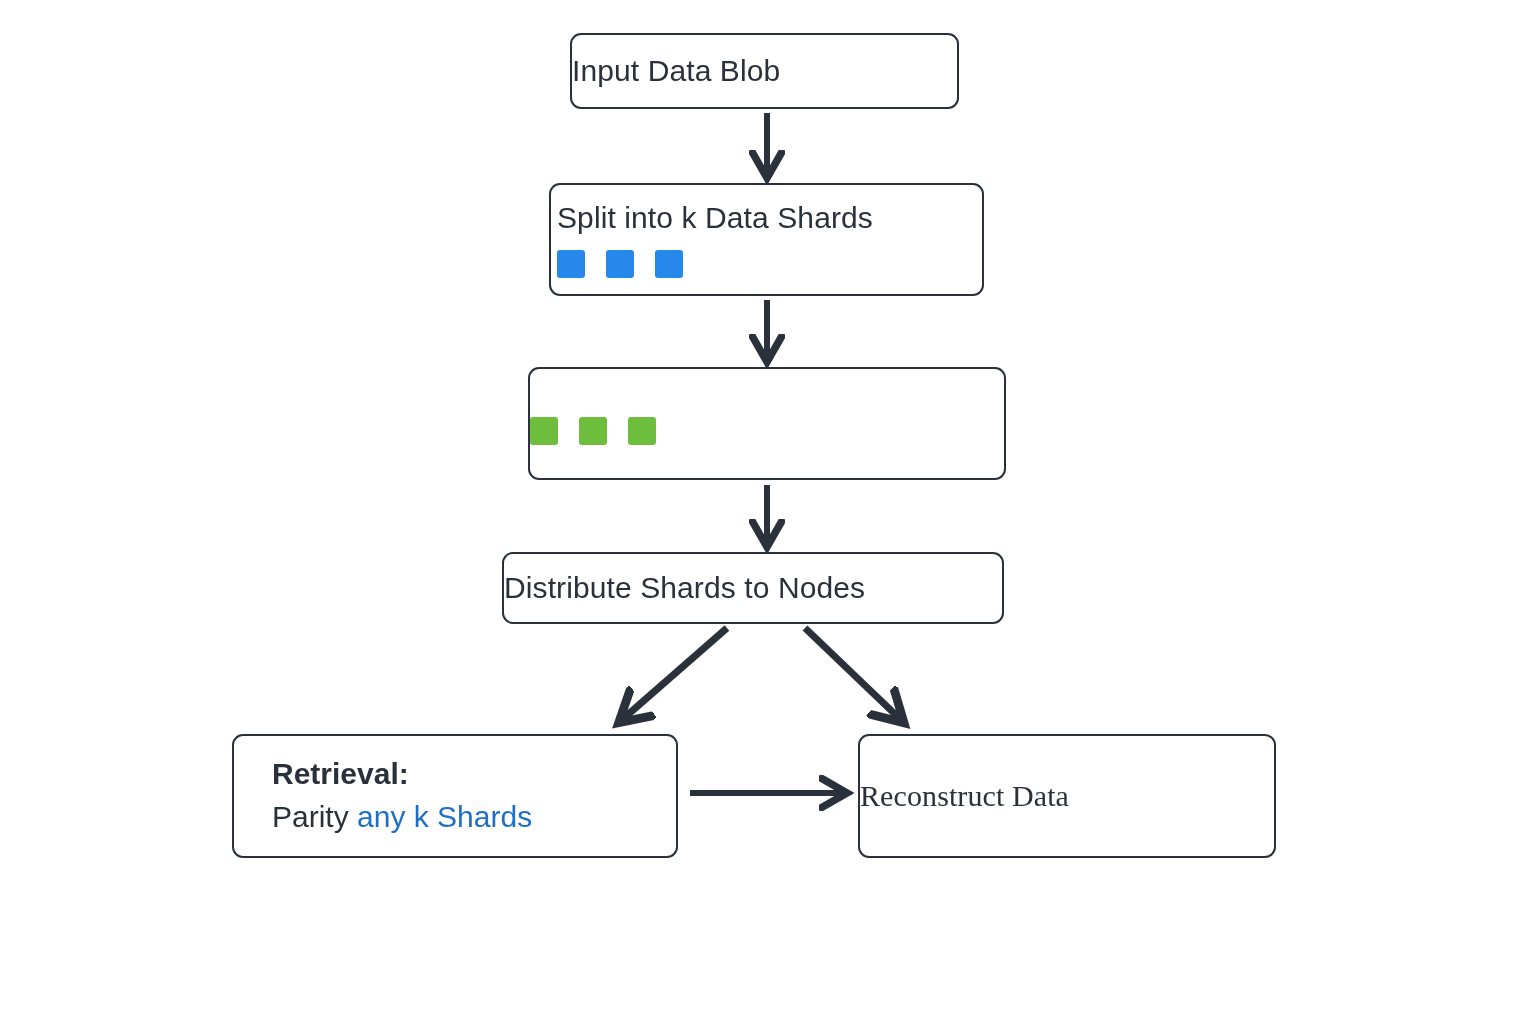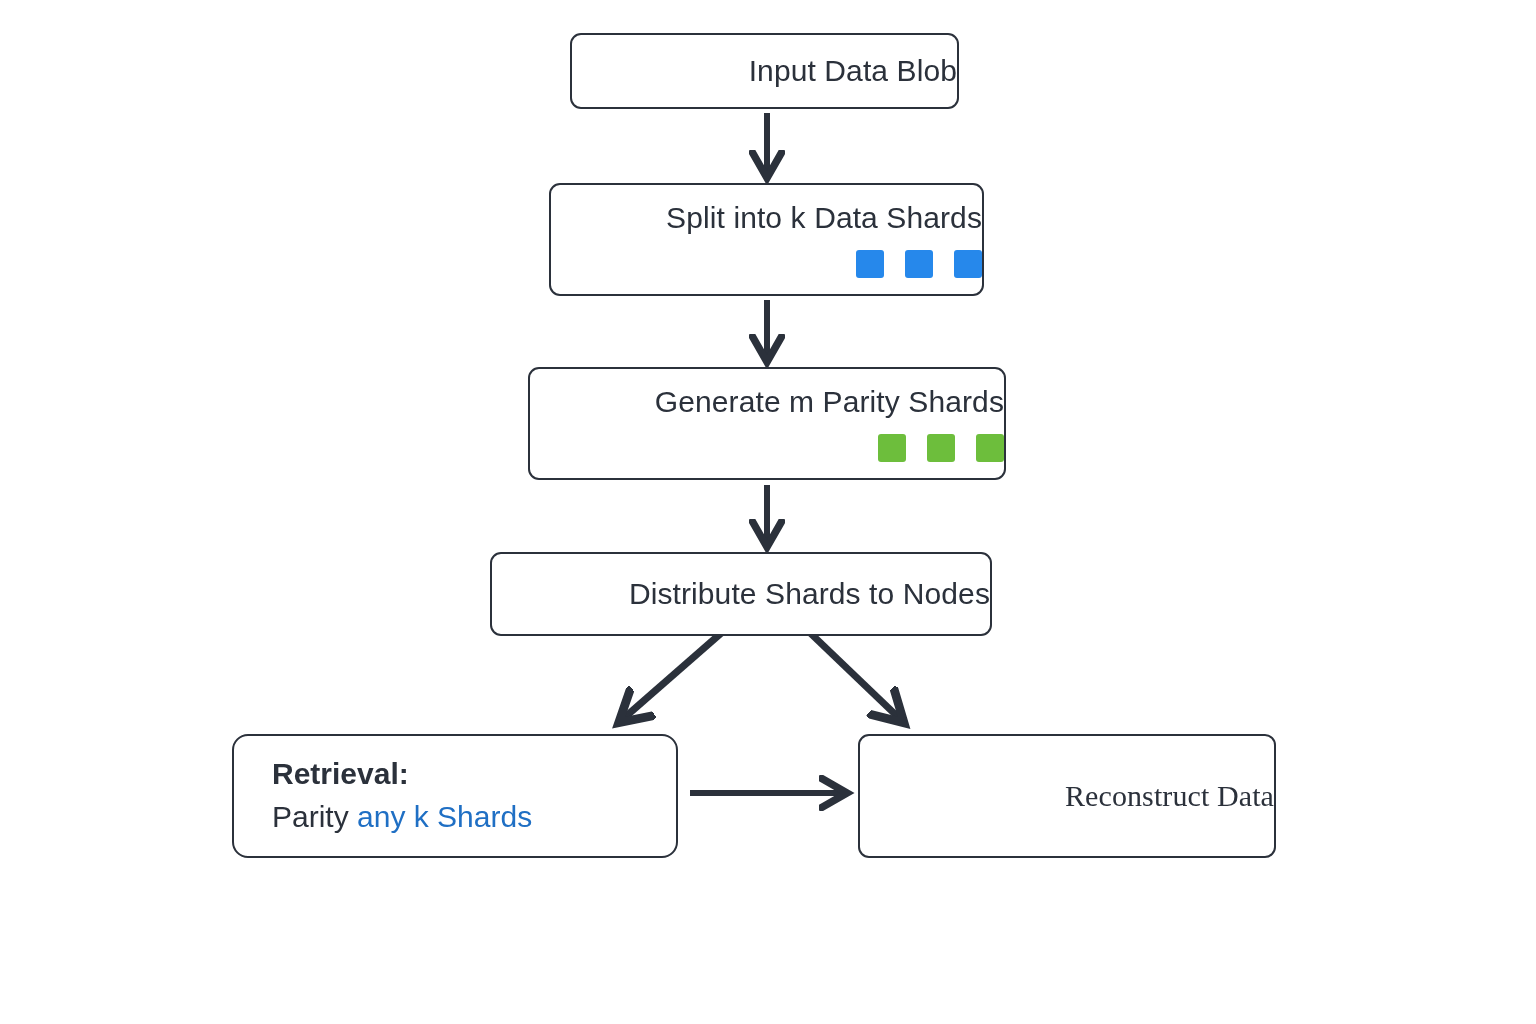--- a/index.html
+++ b/index.html
@@ -24,21 +24,21 @@
     height: 1024px;
   }
   .node {
     position: absolute;
     box-sizing: border-box;
     background: #ffffff;
     border: 2.5px solid #2b313b;
     border-radius: 11px;
     display: flex;
     flex-direction: column;
-    align-items: flex-end;
+    align-items: flex-start;
     justify-content: center;
     color: #2b313b;
   }
   .node-label {
     font-size: 30px;
     line-height: 1.15;
     color: #2b313b;
     letter-spacing: 0.1px;
     white-space: nowrap;
     text-align: center;
@@ -58,28 +58,27 @@
   #node-input {
     left: 570px; top: 33px; width: 389px; height: 76px;
   }
   #node-split {
     left: 549px; top: 183px; width: 435px; height: 113px; padding-left: 6px;
   }
   #node-parity {
     left: 528px; top: 367px; width: 478px; height: 113px;
   }
   #node-distribute {
-    left: 490px; top: 552px; width: 502px; height: 84px;
+    left: 502px; top: 552px; width: 502px; height: 72px;
   }
   #node-retrieval {
     left: 232px; top: 734px; width: 446px; height: 124px;
     align-items: flex-start;
     justify-content: center;
     padding-left: 38px;
-    border-radius: 16px;
   }
   #node-reconstruct {
     left: 858px; top: 734px; width: 418px; height: 124px; font-family: Liberation Serif, serif;
   }
   .retrieval-line {
     font-size: 30px;
     line-height: 1.42;
     white-space: nowrap;
     text-align: left;
     color: #2b313b;
@@ -118,21 +117,20 @@
 <div class="node" id="node-split">
   <div class="node-label">Split into k Data Shards</div>
   <div class="shard-row">
     <span class="shard" style="background: rgb(38, 136, 235);"></span>
     <span class="shard" style="background: rgb(38, 136, 235);"></span>
     <span class="shard" style="background: rgb(38, 136, 235);"></span>
   </div>
 </div>
 
 <div class="node" id="node-parity">
-  <div class="node-label">Generate m Parity Shards</div>
   <div class="shard-row">
     <span class="shard" style="background: rgb(109, 190, 60);"></span>
     <span class="shard" style="background: rgb(109, 190, 60);"></span>
     <span class="shard" style="background: rgb(109, 190, 60);"></span>
   </div>
 </div>
 
 <div class="node" id="node-distribute">
   <div class="node-label">Distribute Shards to Nodes</div>
 </div>

